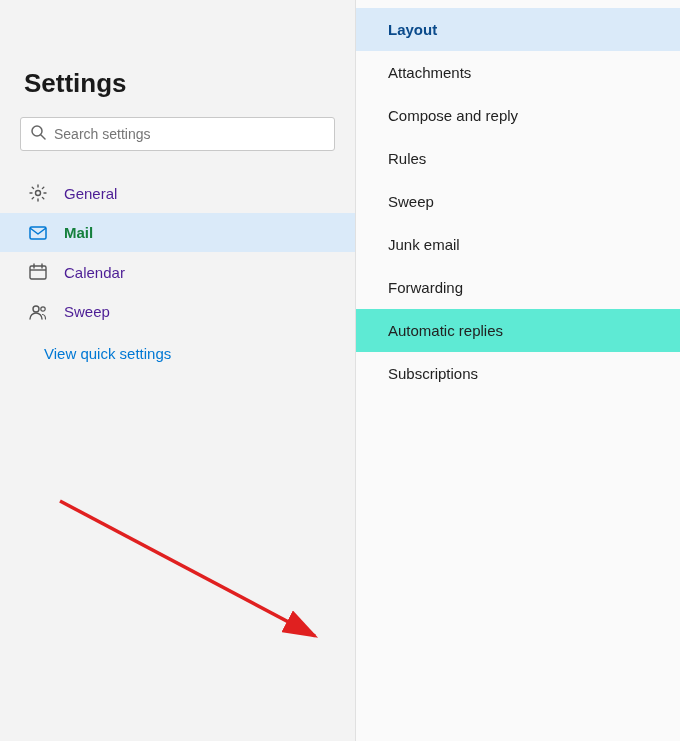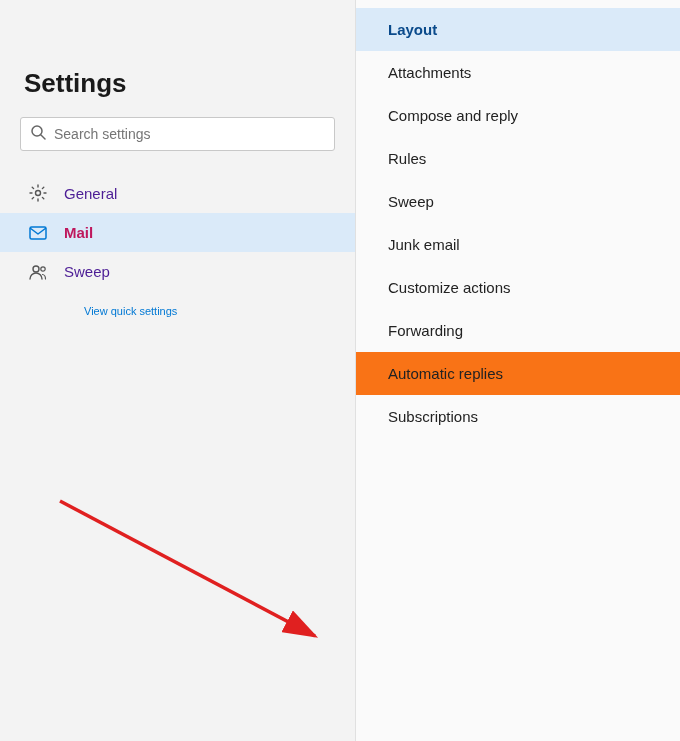--- a/index.html
+++ b/index.html
@@ -66,41 +66,41 @@
       padding: 11px 24px;
       font-size: 15px;
       color: #4c1d95;
       cursor: pointer;
       border-radius: 0;
     }
 
     .nav-item.active {
       background: #daeaf9;
       font-weight: 700;
-      color: #be185d;
+      color: #15803d;
       align-items: center;
     }
 
     .nav-icon {
       width: 28px;
       margin-right: 12px;
       display: flex;
       align-items: center;
       justify-content: center;
       color: #555;
       flex-shrink: 0;
     }
 
     .nav-item.active .nav-icon {
       color: #0078d4;
     }
 
     .view-quick-link {
-      padding: 14px 24px 14px 84px;
-      font-size: 11px;
+      padding: 14px 24px 14px 44px;
+      font-size: 15px;
       color: #0078d4;
       cursor: pointer;
     }
 
     
     .arrow-container {
       position: absolute;
       bottom: 120px;
       left: 30px;
       width: 310px;
@@ -124,21 +124,21 @@
       border-bottom: none;
     }
 
     .right-item.active {
       background: #daeaf9;
       color: #0a4a8b;
       font-weight: 600;
     }
 
     .right-item.highlighted {
-      background: #f97316;
+      background: #5eead4;
     }
   </style>
 </head>
 <body>
 
 <div class="sidebar">
   <div class="sidebar-title">Settings</div>
 
   <div class="search-box-wrapper">
     <div class="search-box">
@@ -165,20 +165,31 @@
   <div class="nav-item active">
     <span class="nav-icon">
       <svg width="18" height="14" viewBox="0 0 18 14" fill="none">
         <rect x="1" y="1" width="16" height="12" rx="1.5" stroke="#0078d4" stroke-width="1.5"></rect>
         <polyline points="1,2 9,8 17,2" stroke="#0078d4" stroke-width="1.5" stroke-linejoin="round"></polyline>
       </svg>
     </span>
     <span>Mail</span>
   </div>
 
+  <div class="nav-item">
+    <span class="nav-icon">
+      <svg width="18" height="18" viewBox="0 0 18 18" fill="none">
+        <rect x="1" y="3" width="16" height="13" rx="1.5" stroke="#555" stroke-width="1.4"></rect>
+        <line x1="5" y1="1" x2="5" y2="5" stroke="#555" stroke-width="1.4" stroke-linecap="round"></line>
+        <line x1="13" y1="1" x2="13" y2="5" stroke="#555" stroke-width="1.4" stroke-linecap="round"></line>
+        <line x1="1" y1="7" x2="17" y2="7" stroke="#555" stroke-width="1.4"></line>
+      </svg>
+    </span>
+    <span>Calendar</span>
+  </div>
 
   <div class="nav-item">
     <span class="nav-icon">
       <svg width="20" height="16" viewBox="0 0 20 16" fill="none">
         <circle cx="8" cy="5" r="3" stroke="#555" stroke-width="1.4"></circle>
         <path d="M2 15c0-3.314 2.686-6 6-6s6 2.686 6 6" stroke="#555" stroke-width="1.4" stroke-linecap="round"></path>
         <circle cx="15" cy="5" r="2.2" stroke="#555" stroke-width="1.2"></circle>
         <path d="M17.5 15c0-2.485-1.343-4.5-3-4.5" stroke="#555" stroke-width="1.2" stroke-linecap="round"></path>
       </svg>
     </span>
@@ -214,23 +225,20 @@
   <div class="right-item">
     <span>Rules</span>
   </div>
   <div class="right-item">
     <span>Sweep</span>
   </div>
   <div class="right-item">
     <span>Junk email</span>
   </div>
   <div class="right-item">
-    <span>Customize actions</span>
-  </div>
-  <div class="right-item">
     <span>Forwarding</span>
   </div>
   <div class="right-item highlighted">
     <span>Automatic replies</span>
   </div>
   <div class="right-item">
     <span>Subscriptions</span>
   </div>
 </div>
 

